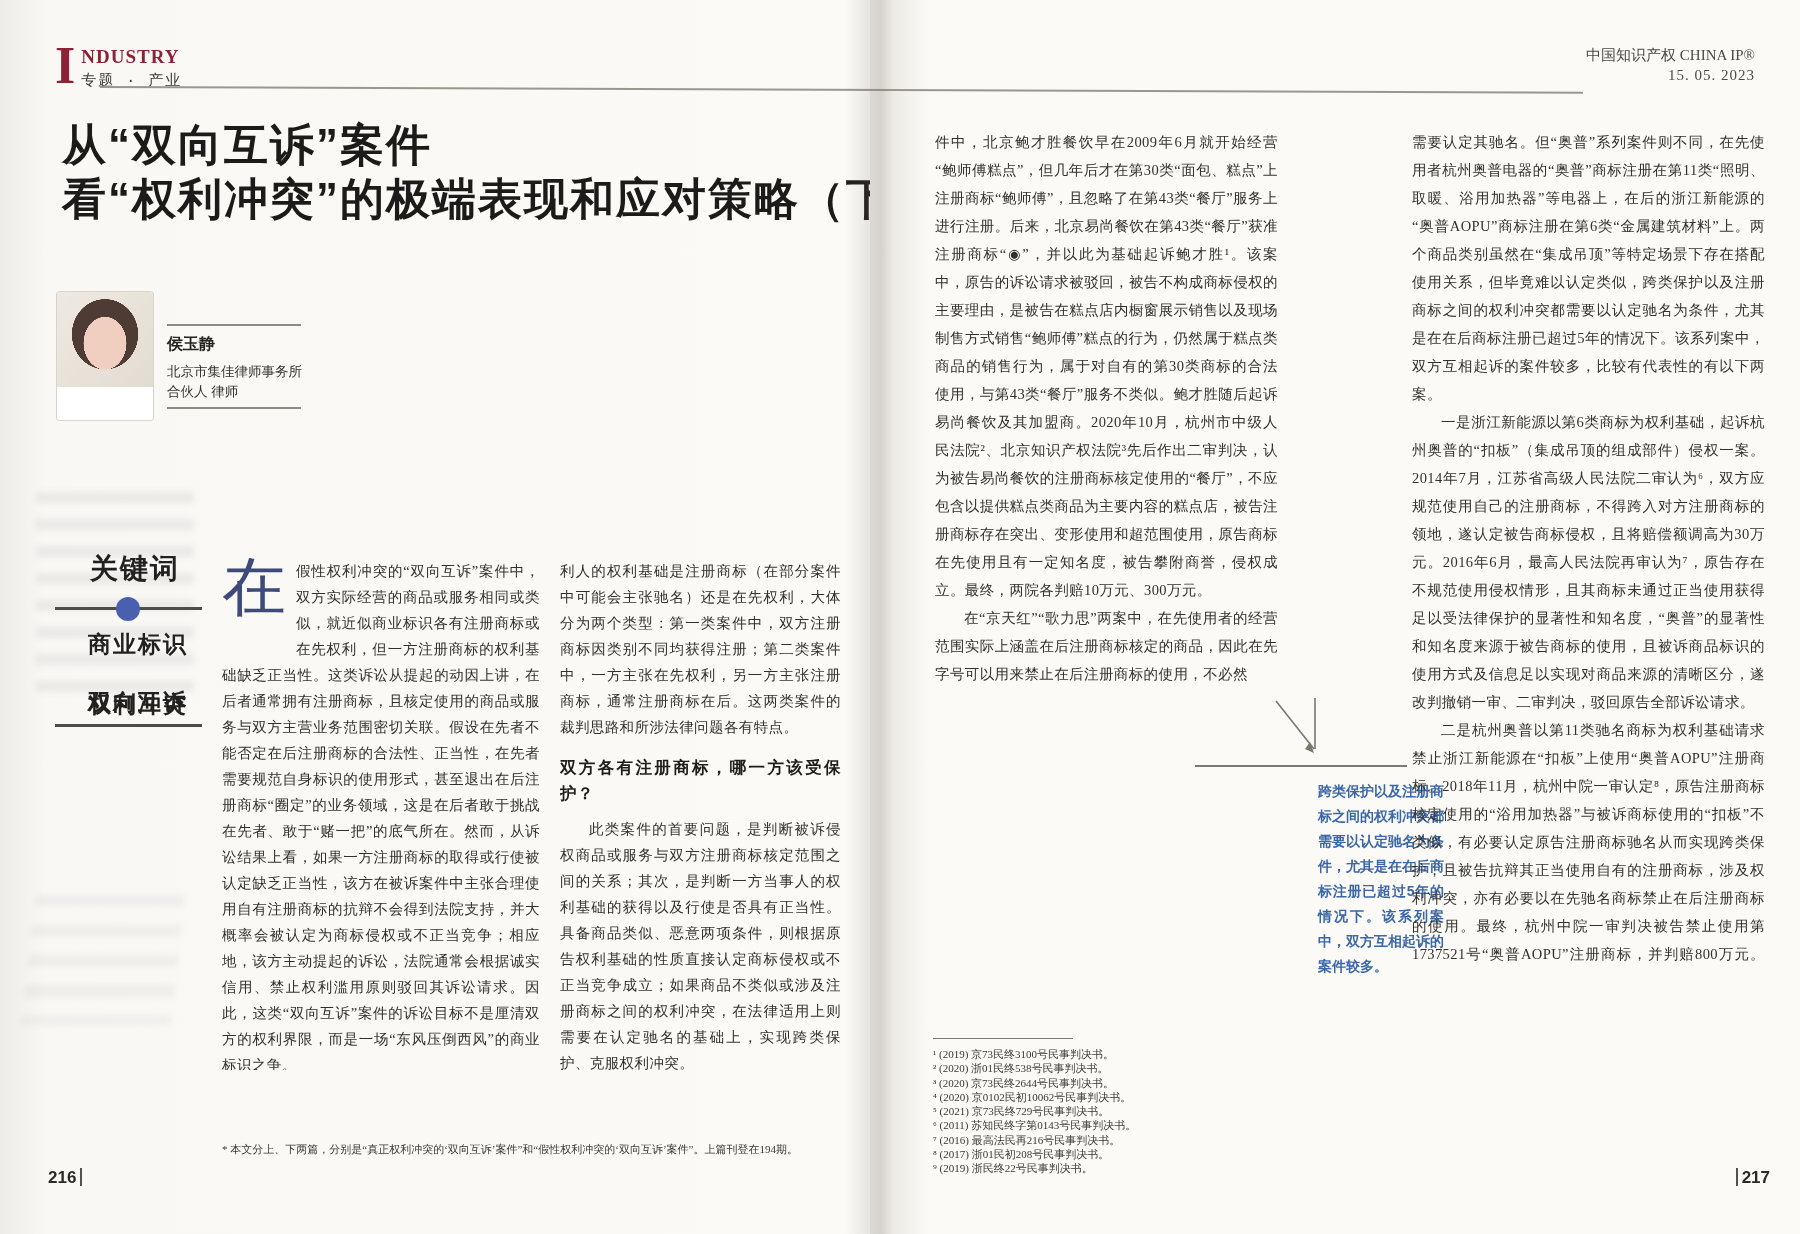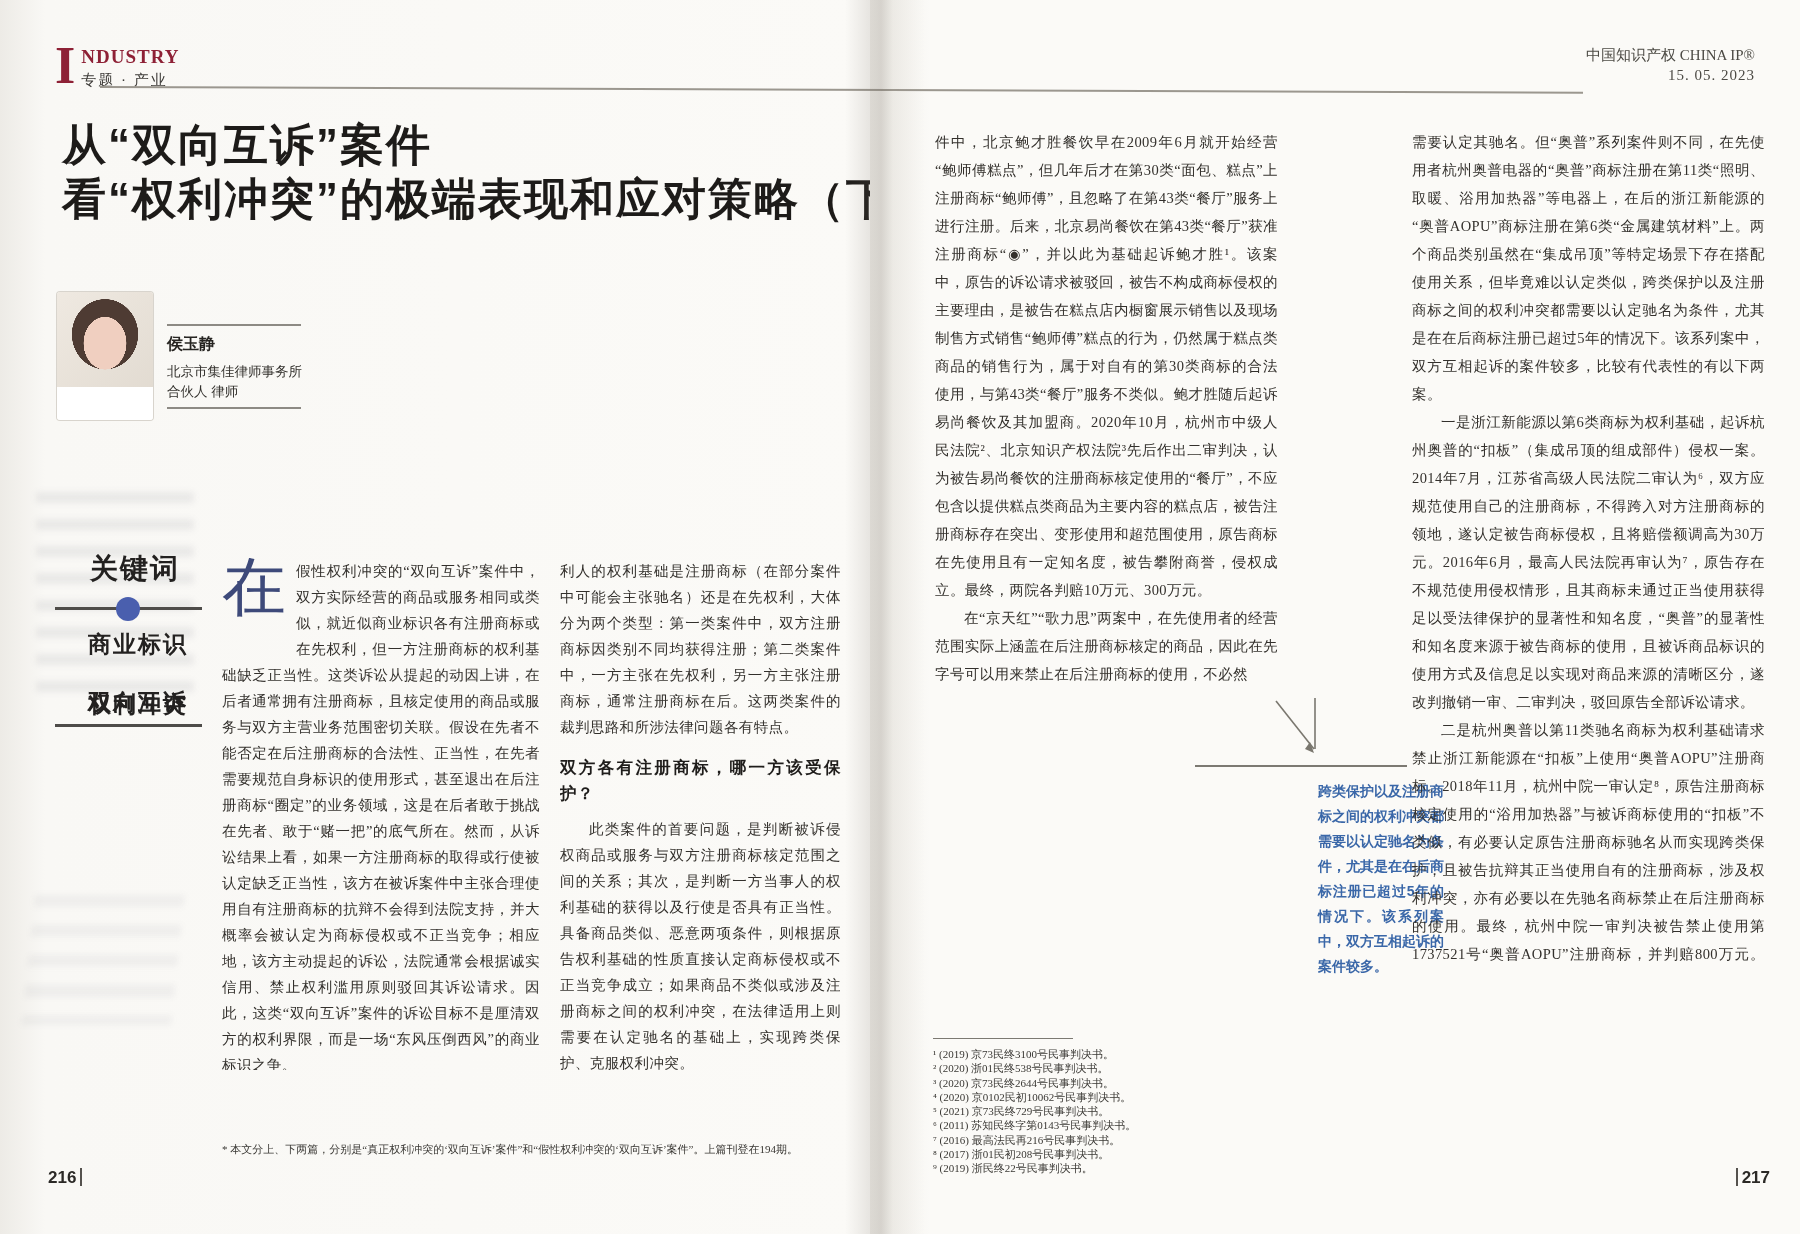--- a/index.html
+++ b/index.html
@@ -6,21 +6,21 @@
   .sheet{position:relative;width:1800px;height:1234px;background:#f9f8f5;overflow:hidden;
          font-family:"Liberation Serif","DejaVu Serif",serif;color:#33302c;}
   .page{position:absolute;top:0;height:1234px;}
   .page-left{left:0;width:870px;background:linear-gradient(90deg,#edebe6 0,#f9f8f5 45px,#fbfaf7 100%);}
   .page-right{left:870px;width:930px;background:linear-gradient(90deg,#efede8 0,#fbfaf7 60px,#fbfaf7 100%);}
   .abs{position:absolute;}
 
   
   .logo-initial{font-family:"Liberation Serif",serif;font-size:52px;line-height:48px;font-weight:700;color:#8e2136;}
   .logo-text{font-family:"Liberation Serif",serif;font-size:19px;letter-spacing:1px;color:#8e2136;font-weight:600;}
-  .logo-sub{font-family:Liberation Serif, serif;font-size:15px;color:#3c3a37;letter-spacing:2px;}
+  .logo-sub{font-family:Liberation Mono, monospace;font-size:15px;color:#3c3a37;letter-spacing:2px;}
   .header-rule{height:1.5px;background:#9b978f;transform:rotate(0.22deg);transform-origin:left center;}
   .mag-name{font-size:15px;color:#4c4a44;text-align:right;}
   .mag-date{font-size:15px;color:#4c4a44;text-align:right;letter-spacing:1px;}
 
   
   .title{font-family:"Liberation Sans","DejaVu Sans",sans-serif;font-weight:900;font-size:44px;
          letter-spacing:2px;color:#1d1b19;white-space:nowrap;}
   .title .mark{font-size:22px;vertical-align:super;font-weight:700;color:#1d1b19;}
 
   

